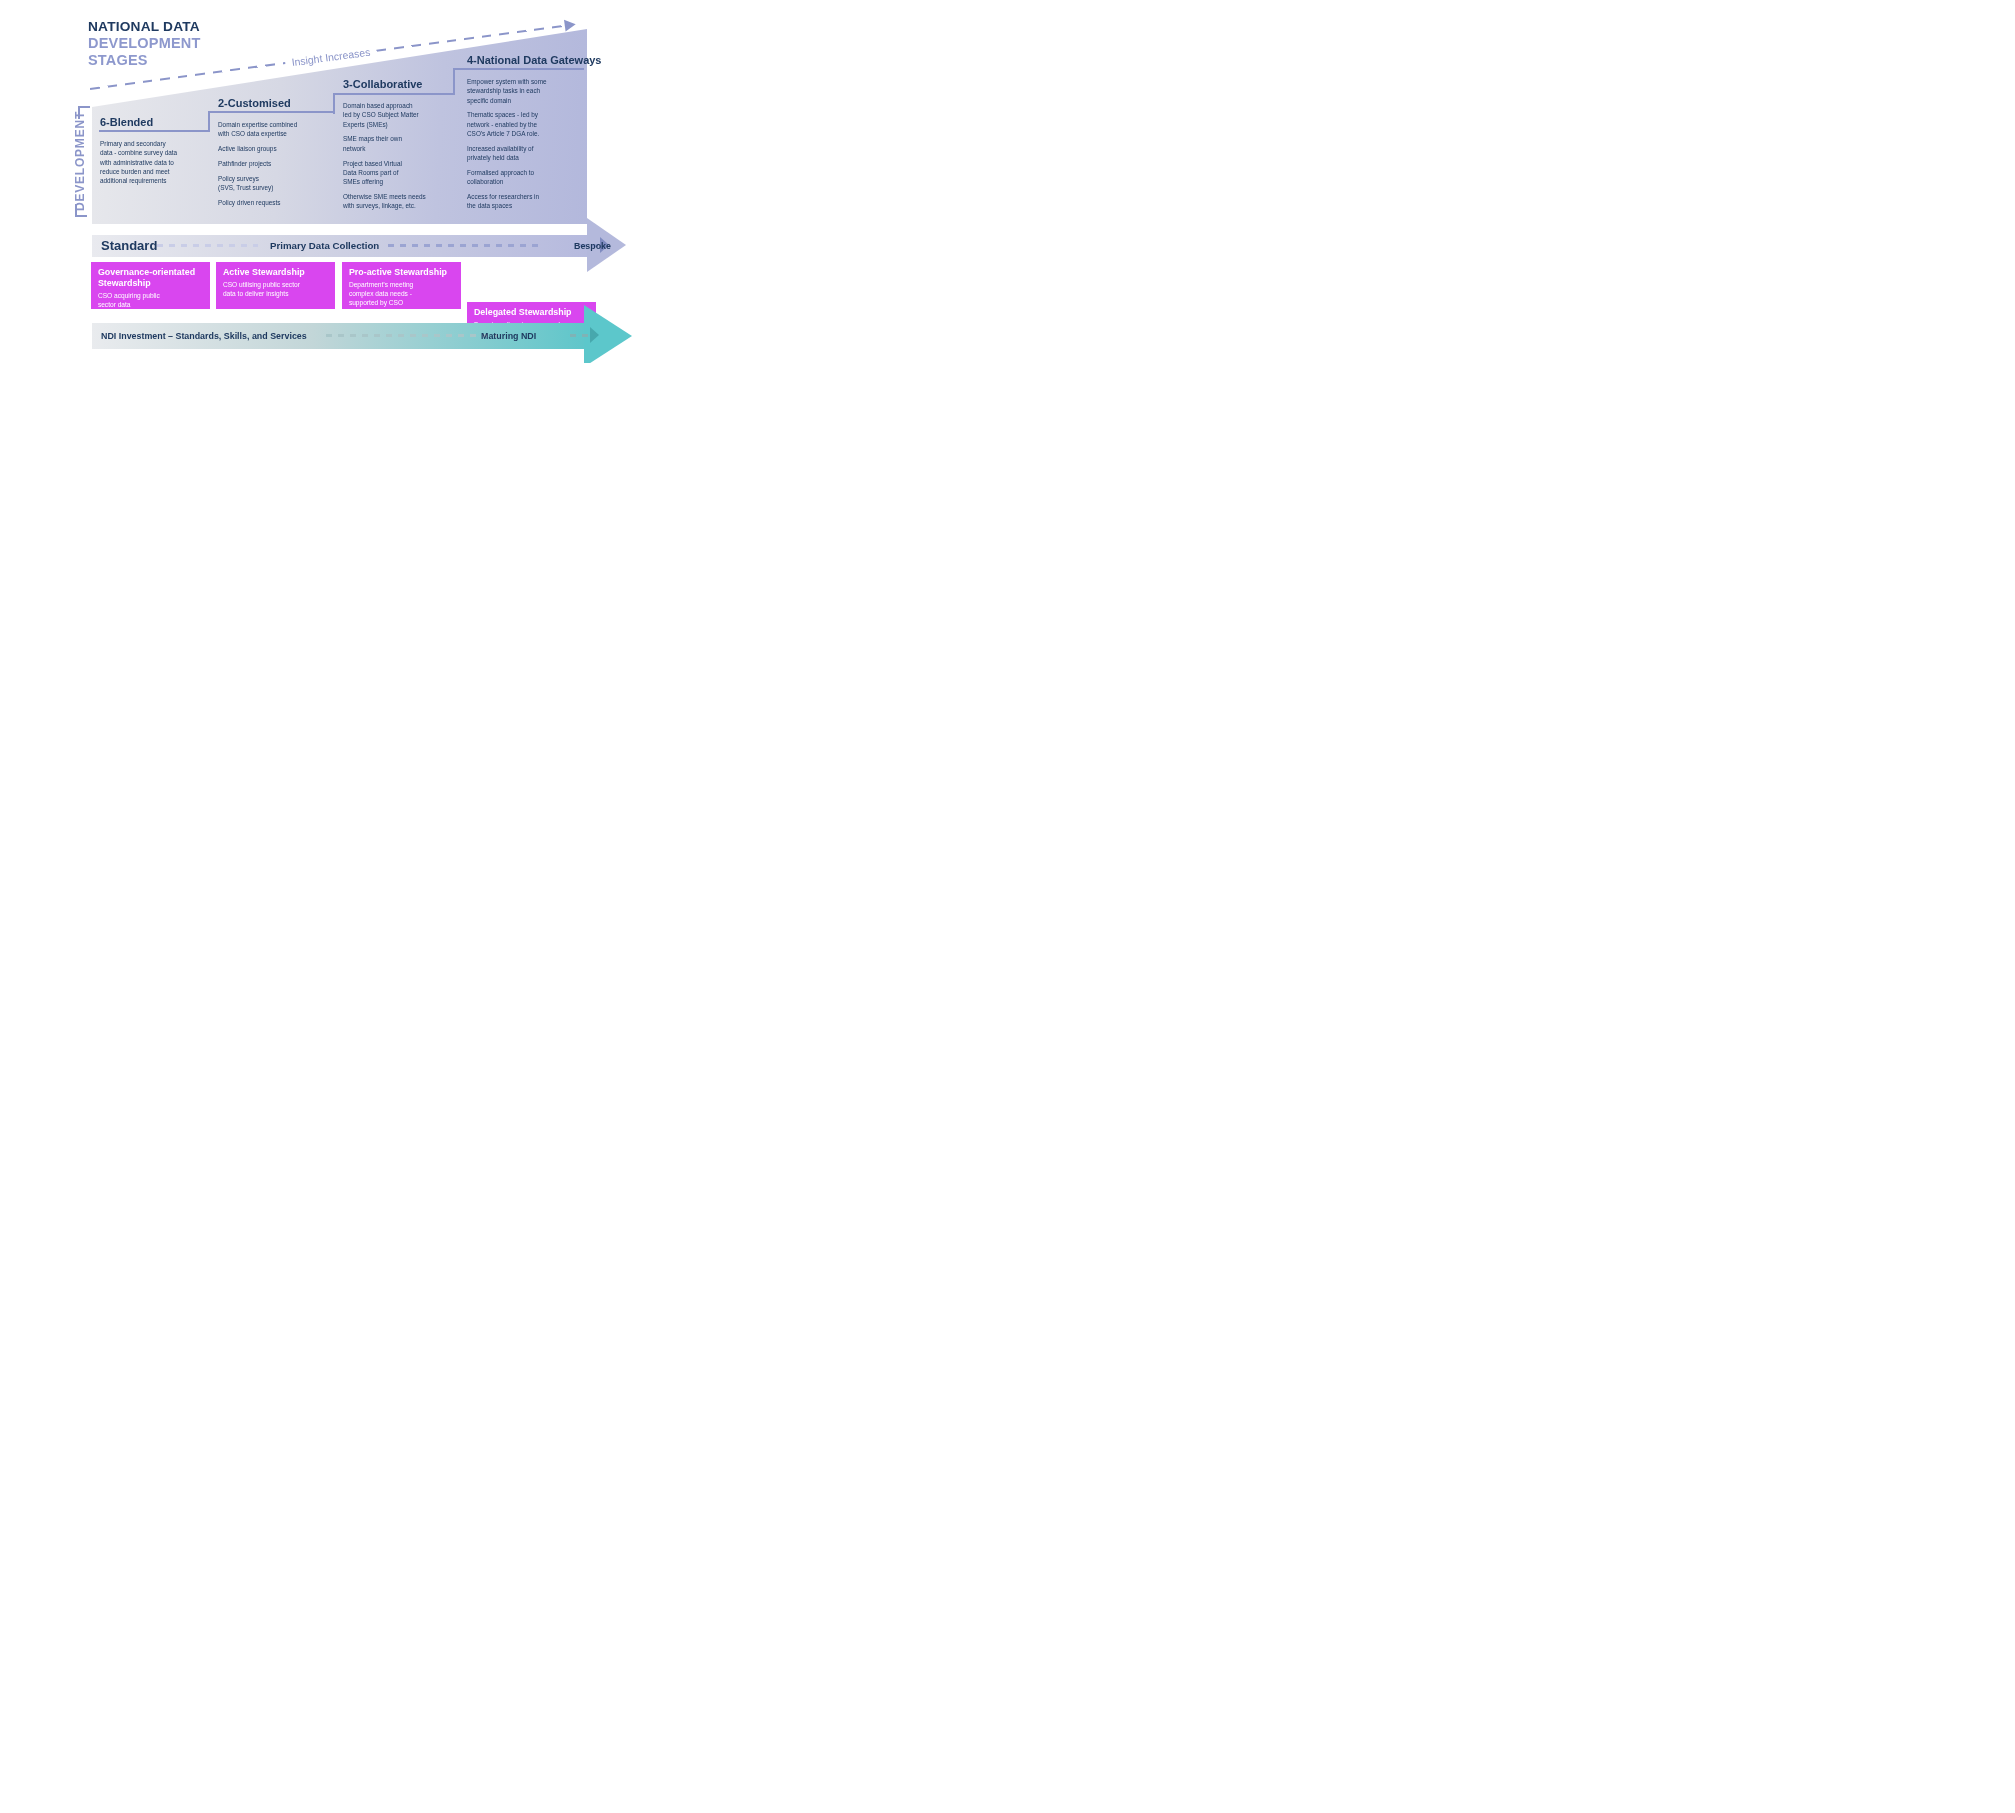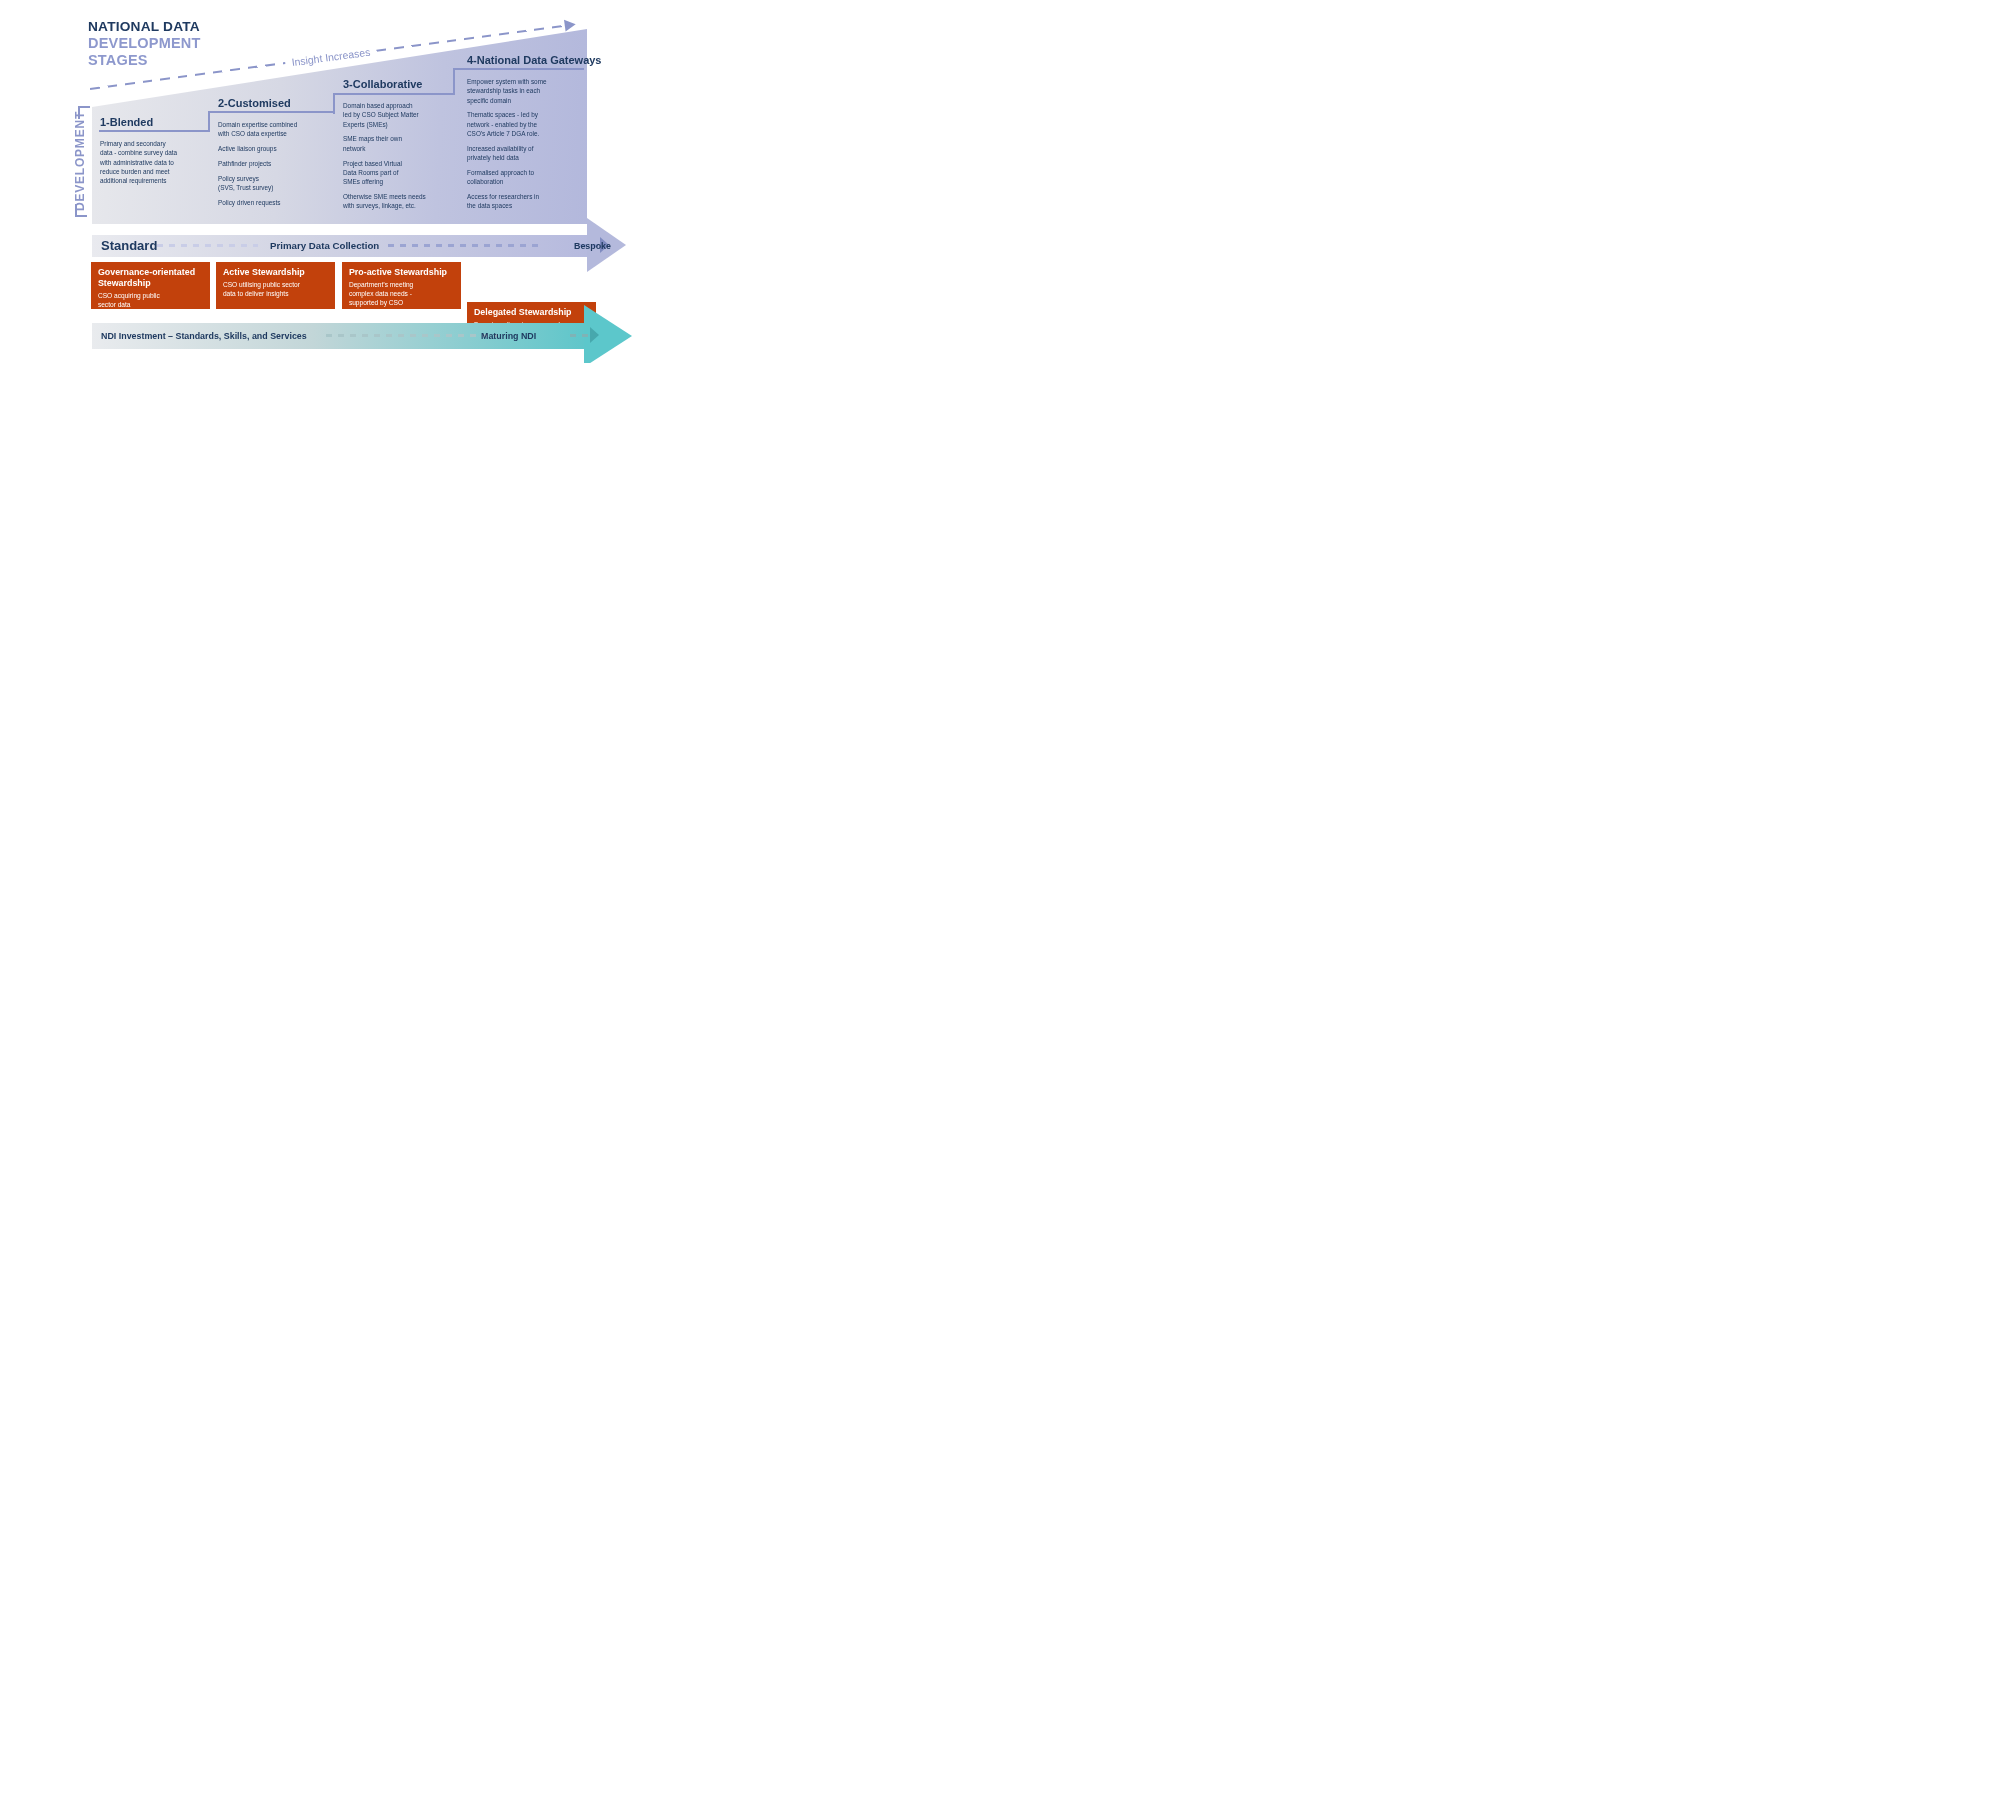--- a/index.html
+++ b/index.html
@@ -86,21 +86,21 @@
     background:repeating-linear-gradient(90deg,#c9cde7 0 6.4px, transparent 6.4px 12px); }
   .mid-dash-b { position:absolute; left:388px; top:244px; width:152px; height:2.8px;
     background:repeating-linear-gradient(90deg,#9ba4d2 0 6.4px, transparent 6.4px 12px); }
   .mid-dash-c { position:absolute; left:580px; top:244px; width:19.3px; height:2.8px;
     background:repeating-linear-gradient(90deg,#9ba4d2 0 6.4px, transparent 6.4px 12px); }
   .mid-small-head { position:absolute; left:600px; top:237px; width:0; height:0;
     border-left:9.7px solid #7f8bc0; border-top:8.9px solid transparent; border-bottom:8.9px solid transparent; }
 
   
   .steward-box {
-    position:absolute; top:262px; height:47px; background:#c2410c;
+    position:absolute; top:262px; height:47px; background:#d946ef;
     box-sizing:border-box; padding:5.2px 6.9px; color:#ffffff;
   }
   .steward-box h4 { margin:0; font-size:8.9px; line-height:1.18; font-weight:bold; white-space:pre-line; }
   .steward-box p  { margin:3.6px 0 0 0; font-size:6.6px; line-height:1.33; white-space:pre-line; }
   .sb-1 { left:91px;  width:119px; }
   .sb-2 { left:216px;  width:119px; }
   .sb-3 { left:342px;  width:119px; }
   .sb-4 { left:467px; width:129px;margin-top:40px; }
 
   
@@ -147,21 +147,21 @@
 
   <div class="step step-h1"></div>
   <div class="step step-v1"></div>
   <div class="step step-h2"></div>
   <div class="step step-v2"></div>
   <div class="step step-h3"></div>
   <div class="step step-v3"></div>
   <div class="step step-h4"></div>
 
   <div class="stage-col stage-col-1">
-    <h3>1-Blended</h3>
+    <h3>6-Blended</h3>
     <p>Primary and secondary
 data - combine survey data
 with administrative data to
 reduce burden and meet
 additional  requirements</p>
   </div>
 
   <div class="stage-col stage-col-2">
     <h3>2-Customised</h3>
     <p>Domain expertise combined

